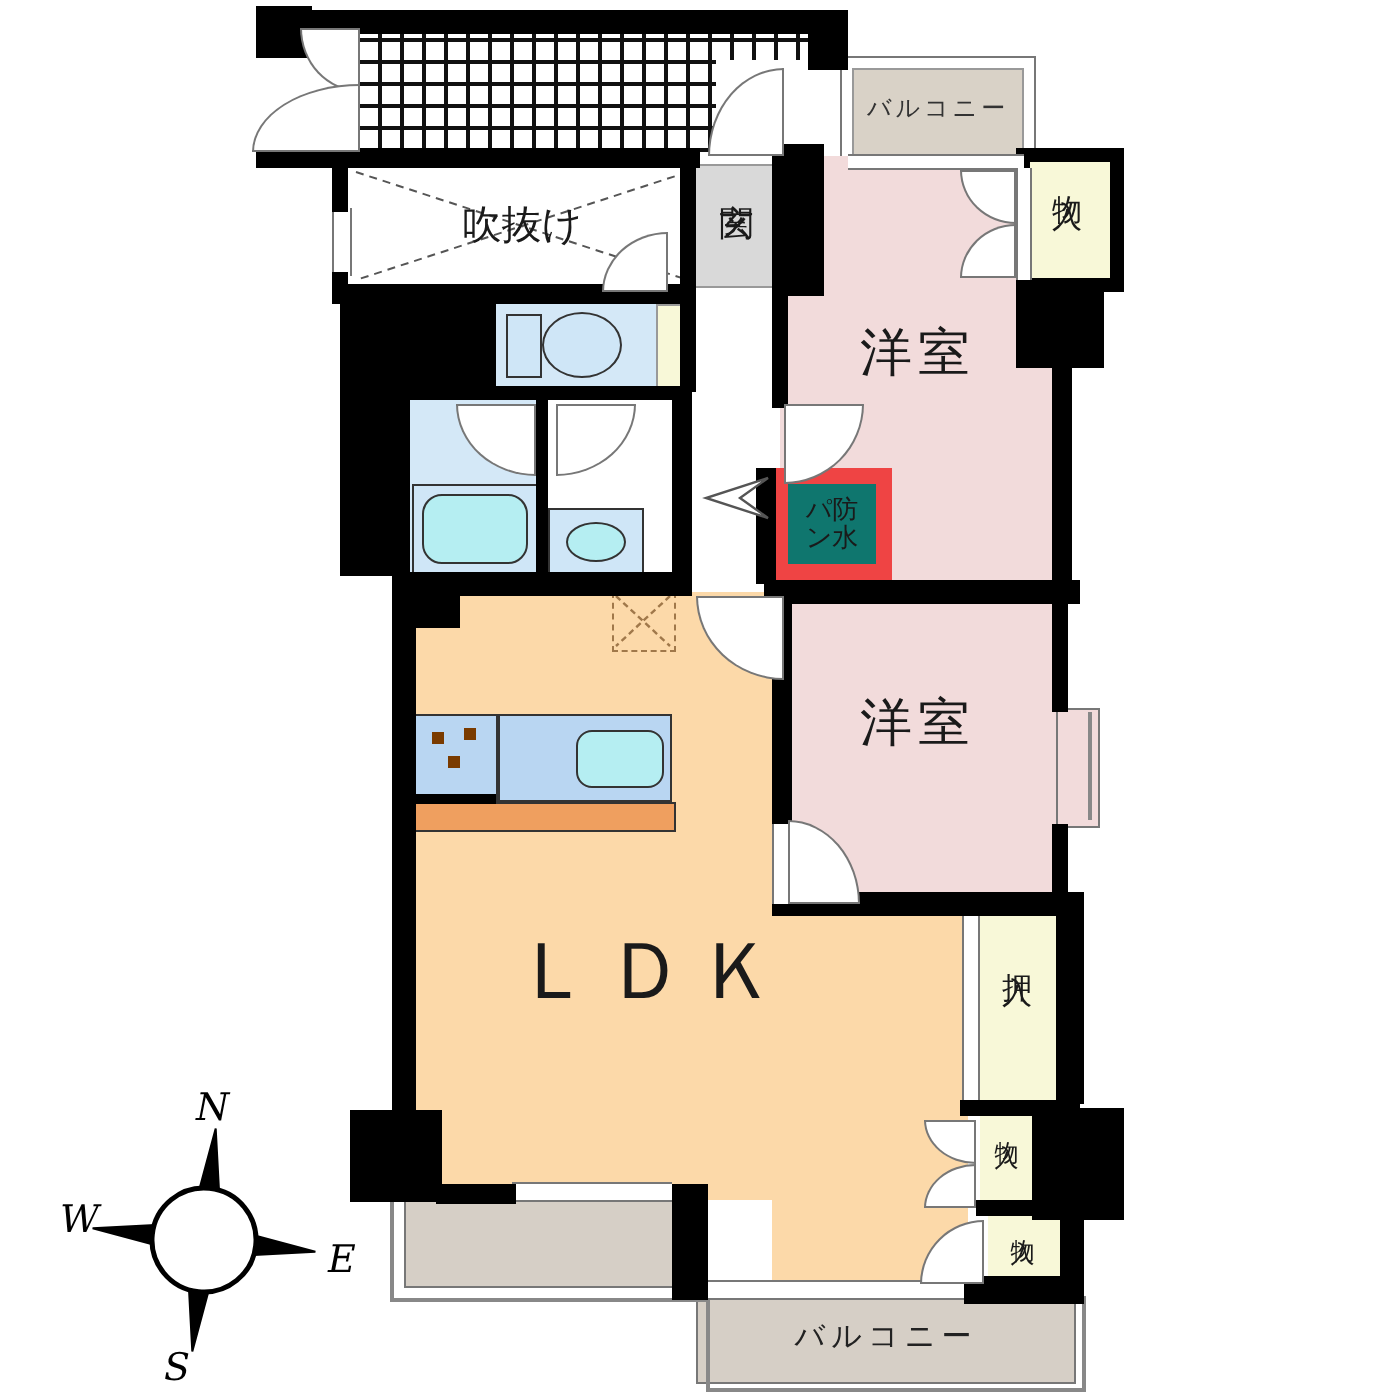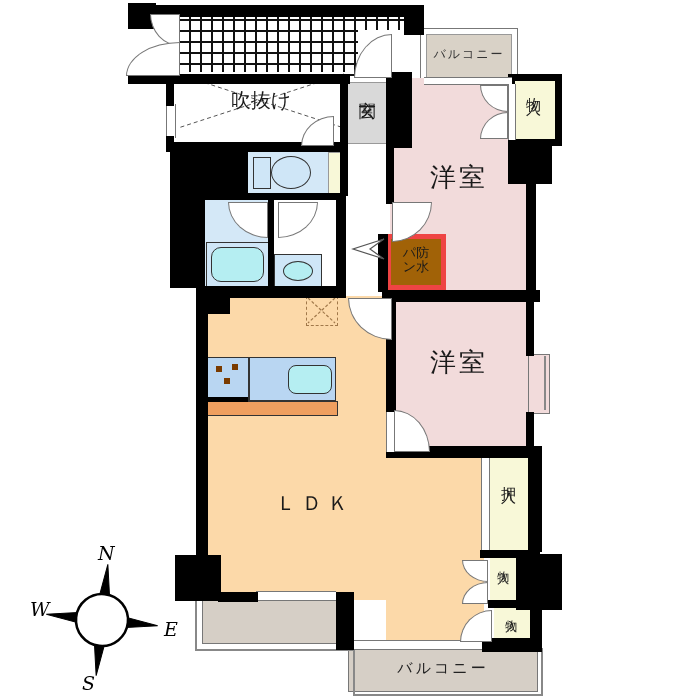--- a/index.html
+++ b/index.html
@@ -32,21 +32,21 @@
 <div id="canvas">
 
   <div class="hatch" style="left:178px;top:16px;width:240px;height:60px;"></div>
   <div class="abs" style="left:358px;top:30px;width:60px;height:46px;background:#fff;"></div>
 
   <div class="outline" style="left:420px;top:28px;width:98px;height:56px;"></div>
   <div class="room" style="left:426px;top:34px;width:86px;height:44px;background:#d9d2c7;border:1px solid #999;box-sizing:border-box;">
     <div class="lbl" style="left:0;top:13px;width:100%;text-align:center;font-size:12px;letter-spacing:2px;color:#333;">バルコニー</div>
   </div>
 
-  <div class="room" style="left:176px;top:72px;width:170px;height:69px;background:#fff;">
+  <div class="room" style="left:176px;top:84px;width:170px;height:69px;background:#fff;">
     <svg width="170" height="58" style="position:absolute;left:0;top:0;">
       <line x1="2" y1="2" x2="168" y2="56" stroke="#555" stroke-width="1" stroke-dasharray="4 3"></line>
       <line x1="168" y1="2" x2="2" y2="56" stroke="#555" stroke-width="1" stroke-dasharray="4 3"></line>
     </svg>
     <div class="lbl" style="left:0;top:17px;width:100%;text-align:center;font-size:20px;background:transparent;">吹抜け</div>
   </div>
 
   <div class="room" style="left:346px;top:82px;width:42px;height:62px;background:#d9d9d9;border:1px solid #999;box-sizing:border-box;">
     <div class="lbl vtext" style="left:11px;top:5px;font-size:17px;">玄関</div>
   </div>
@@ -59,37 +59,37 @@
   <div class="wall" style="left:508px;top:74px;width:54px;height:72px;"></div>
   <div class="room" style="left:515px;top:81px;width:40px;height:58px;background:#f8f8d8;">
     <div class="lbl vtext" style="left:10px;top:5px;font-size:15px;">物入</div>
   </div>
 
   <div class="room" style="left:248px;top:150px;width:82px;height:44px;background:#d4e8f7;"></div>
   <div class="room" style="left:328px;top:152px;width:13px;height:42px;background:#f8f8d8;border:1px solid #999;box-sizing:border-box;"></div>
   <div class="room" style="left:205px;top:200px;width:67px;height:88px;background:#d4e8f7;"></div>
   <div class="room" style="left:272px;top:200px;width:64px;height:88px;background:#fff;"></div>
 
-  <div class="room" style="left:386px;top:234px;width:60px;height:56px;background:#a16207;border:5px solid #ef4444;box-sizing:border-box;">
+  <div class="room" style="left:386px;top:234px;width:60px;height:56px;background:#0f766e;border:8px solid #ef4444;box-sizing:border-box;">
     <div class="lbl" style="left:0;top:7px;width:100%;text-align:center;font-size:13px;">
       <div>パ防</div>
       <div>ン水</div>
     </div>
   </div>
 
   <div class="room" style="left:390px;top:300px;width:138px;height:150px;background:#f2dbdb;">
     <div class="lbl" style="left:0;top:48px;width:100%;text-align:center;font-size:26px;letter-spacing:3px;">洋室</div>
   </div>
   <div class="room" style="left:528px;top:354px;width:22px;height:60px;background:#f2dbdb;border:1.2px solid #777;box-sizing:border-box;">
     <div class="thinline" style="left:15px;top:1px;width:1.5px;height:54px;"></div>
   </div>
 
   <div class="room" style="left:202px;top:296px;width:184px;height:304px;background:#fcd9a9;"></div>
   <div class="room" style="left:386px;top:456px;width:98px;height:188px;background:#fcd9a9;"></div>
-  <div class="lbl" style="left:235px;top:492px;width:160px;text-align:center;font-size:20px;letter-spacing:6px;">ＬＤＫ</div>
+  <div class="lbl" style="left:235px;top:464px;width:160px;text-align:right;font-size:40px;letter-spacing:6px;">ＬＤＫ</div>
 
   <div class="fixture" style="left:203px;top:357px;width:133px;height:44px;background:#b9d6f2;">
     <div class="abs" style="left:44px;top:0;width:1.5px;height:100%;background:#333;"></div>
     <div class="abs" style="left:12px;top:8px;width:6px;height:6px;background:#7a3b00;"></div>
     <div class="abs" style="left:28px;top:6px;width:6px;height:6px;background:#7a3b00;"></div>
     <div class="abs" style="left:20px;top:20px;width:6px;height:6px;background:#7a3b00;"></div>
     <div class="fixture" style="left:84px;top:7px;width:44px;height:29px;background:#b5eef2;border-radius:8px;"></div>
   </div>
   <div class="fixture" style="left:203px;top:401px;width:135px;height:15px;background:#ef9f5f;"></div>
   <div class="wall" style="left:203px;top:397px;width:45px;height:5px;"></div>

